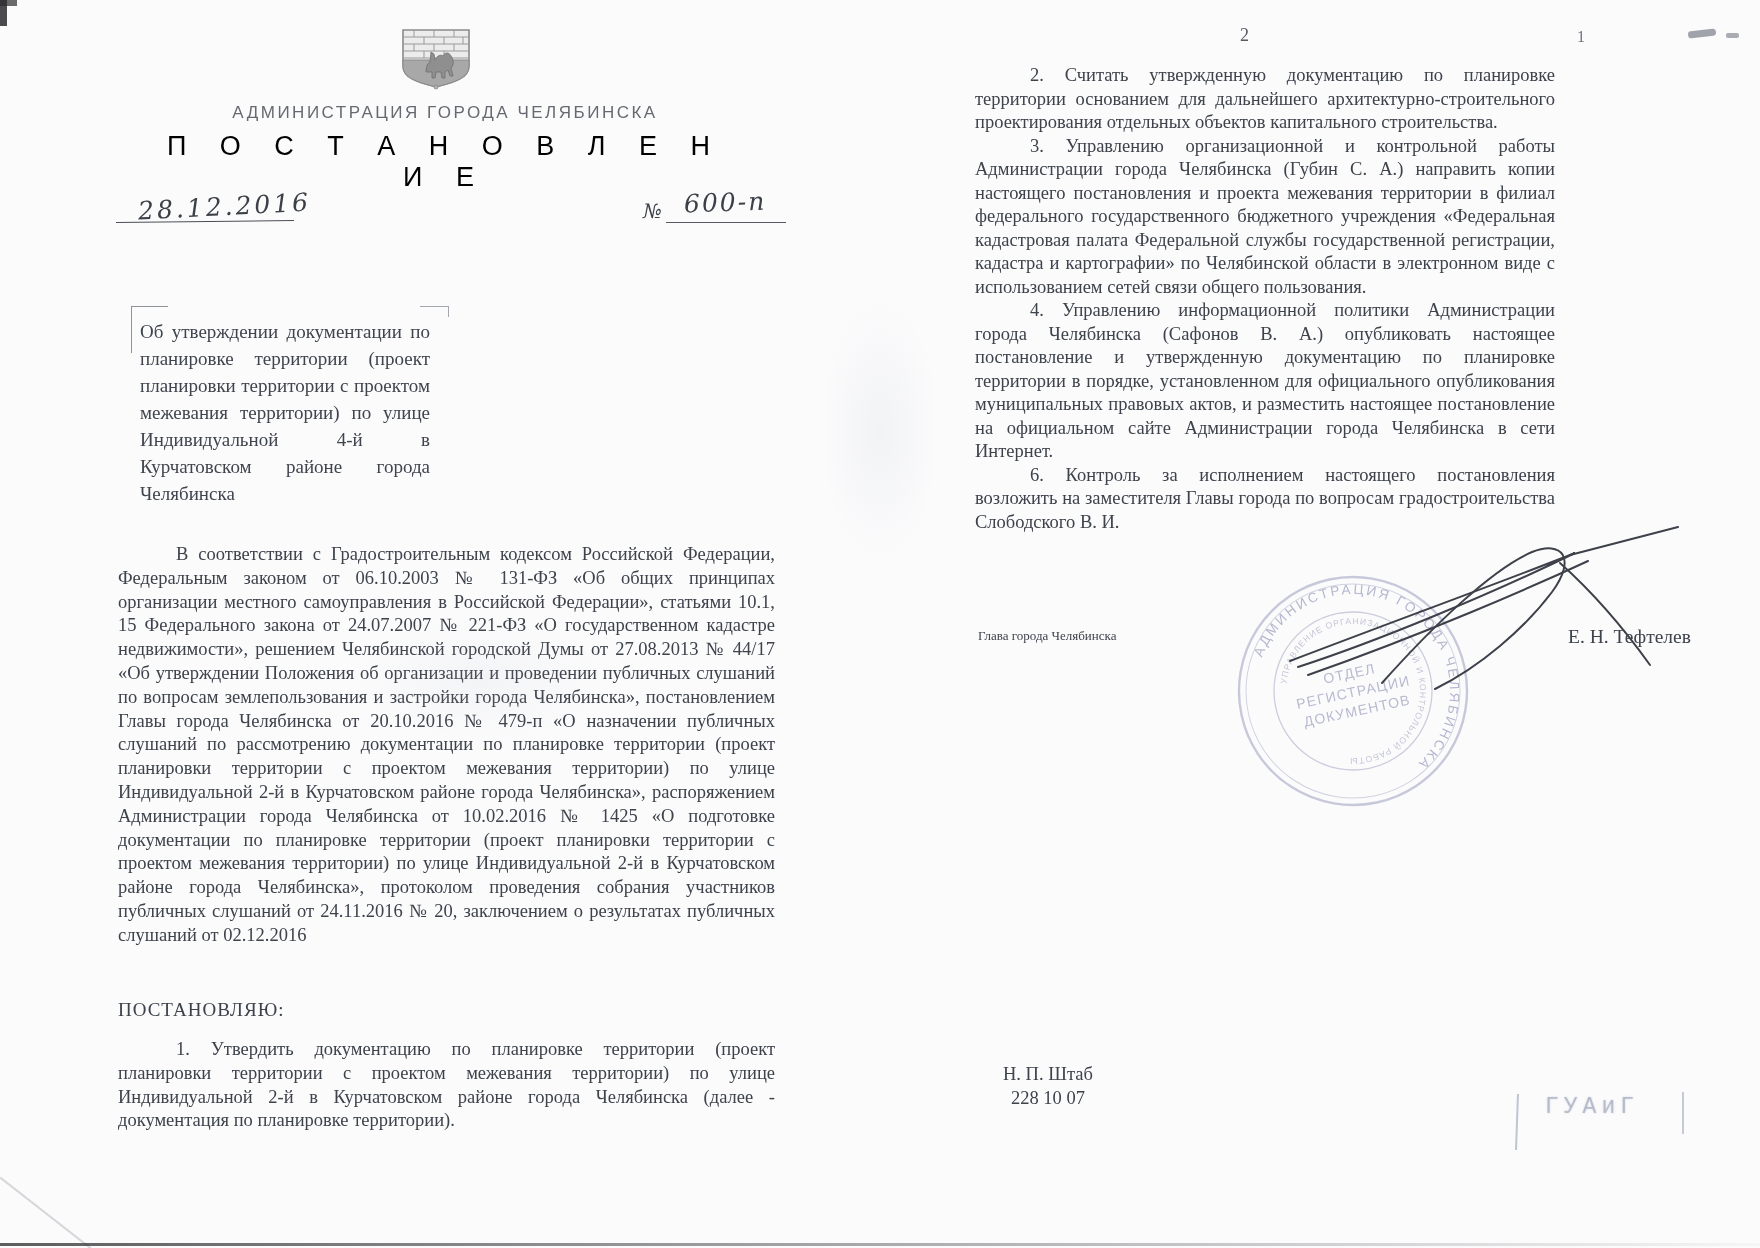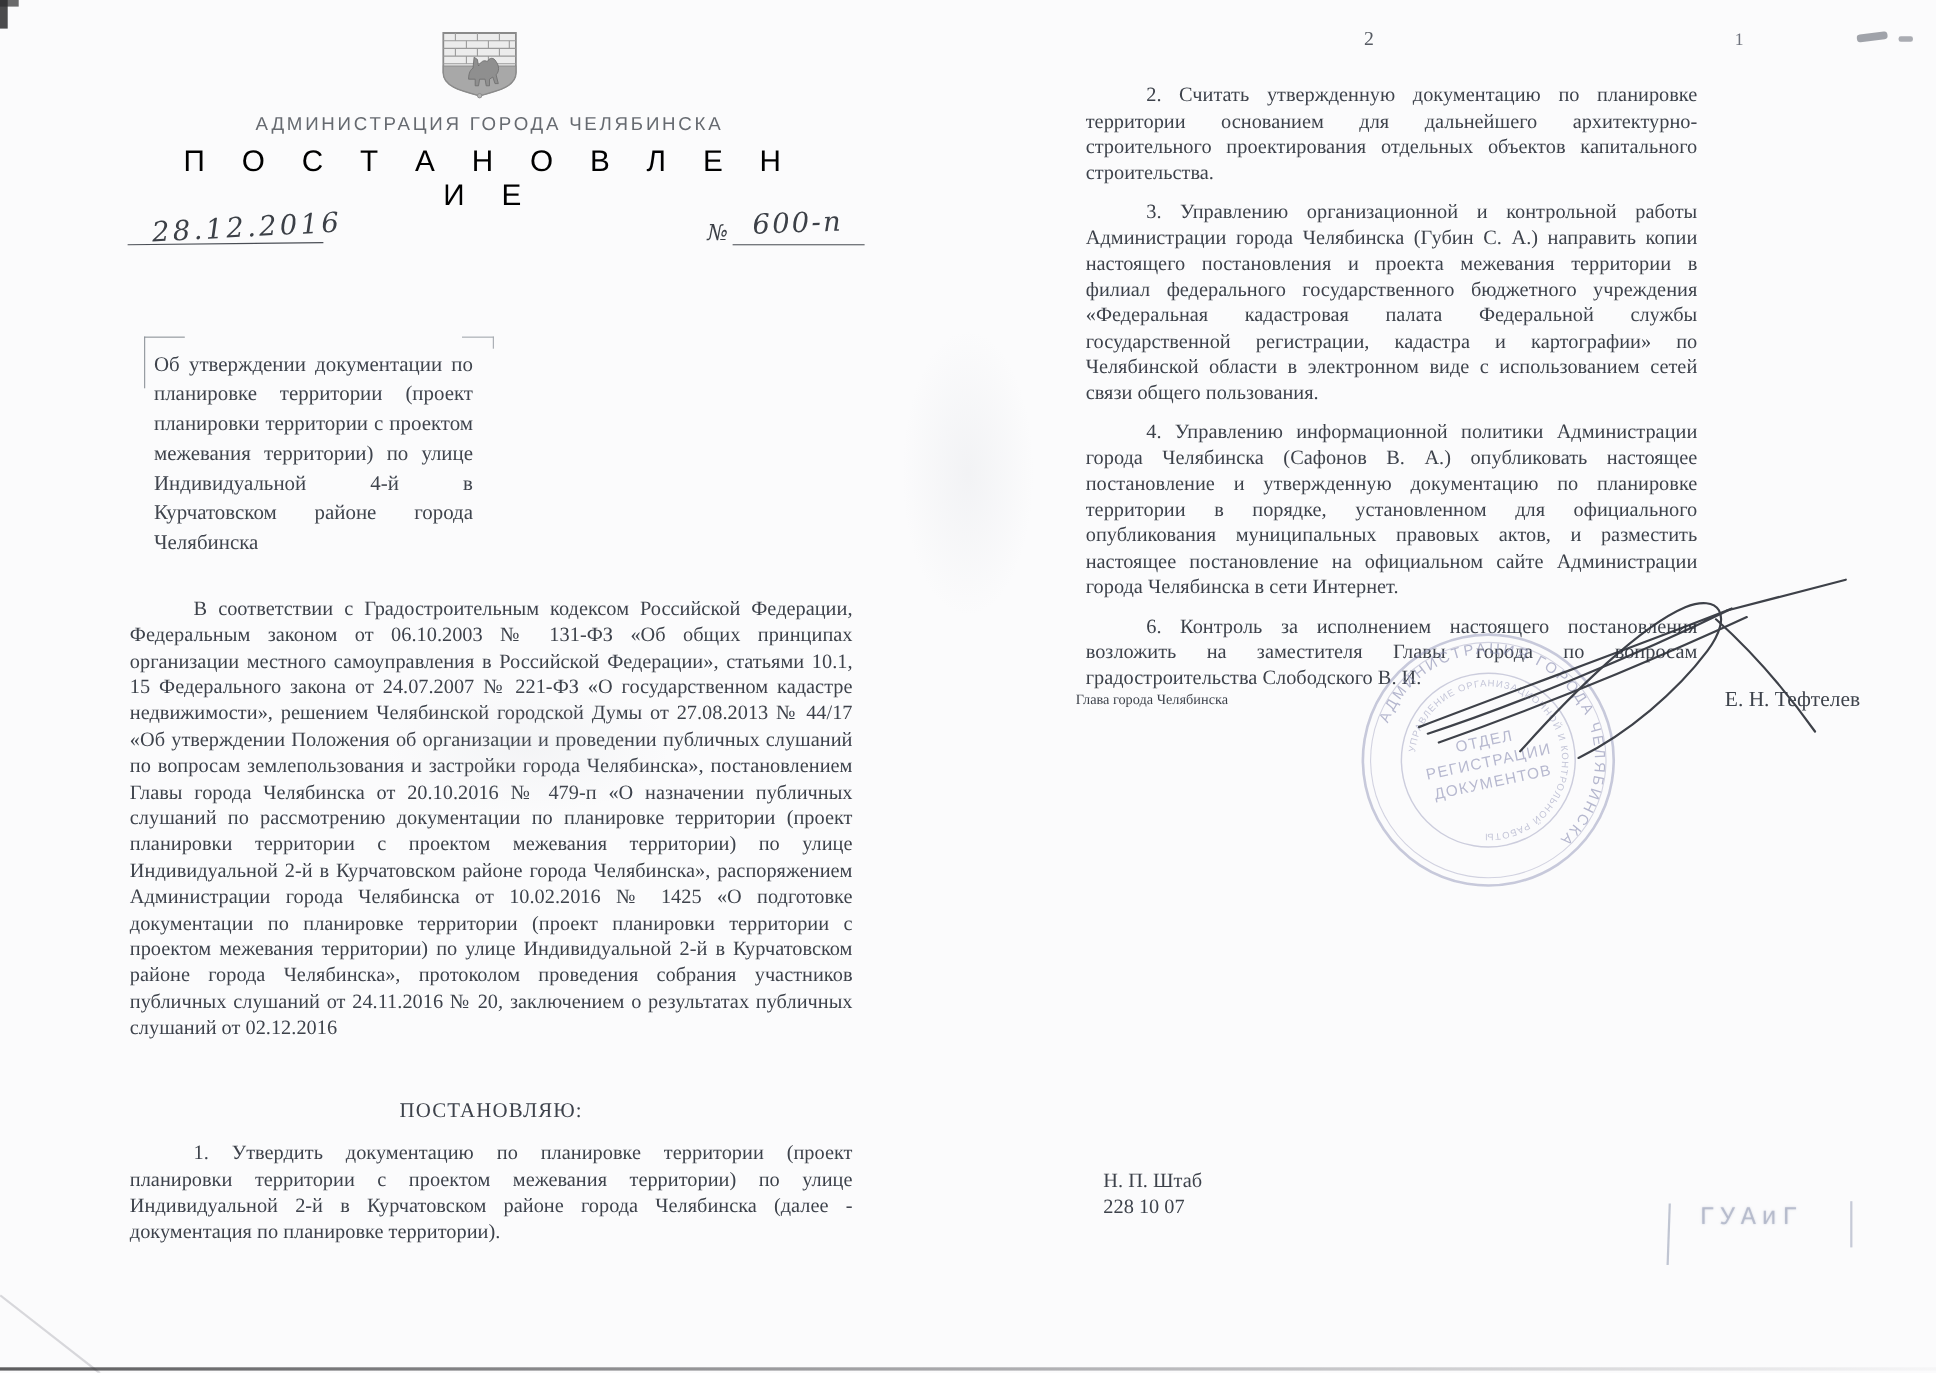--- a/index.html
+++ b/index.html
@@ -42,28 +42,28 @@
   .bracket-right{left:420px;top:306px;width:28px;height:10px;border-right:1.4px solid #a3a8ae;border-top:1.4px solid #a3a8ae;}
   .title-block{
     left:140px;top:318px;width:290px;
     font-size:19px;line-height:27px;
     text-align:justify;text-align-last:left;
     color:#3f444d;
   }
   
   .body-col{left:118px;width:657px;font-size:18.5px;line-height:23.8px;text-align:justify;}
   .body-col p{margin:0;text-indent:58px;}
-  .resolve-head{left:118px;top:999px;width:657px;text-align:center;font-size:19px;letter-spacing:1px;}
+  .resolve-head{left:118px;top:999px;width:657px;font-size:19px;letter-spacing:1px;}
   
   .page-num{left:1240px;top:25px;font-size:18px;color:#565b63;}
   .col2{left:975px;top:64px;width:580px;font-size:18.5px;line-height:23.5px;text-align:justify;}
-  .col2 p{margin:12px;text-indent:55px;font-family:Liberation Serif, serif;}
+  .col2 p{margin:0;text-indent:55px;font-family:Liberation Serif, serif;}
   .sig-title{left:978px;top:628px;font-size:13px;}
   .sig-name{left:1568px;top:626px;width:200px;font-size:19.5px;}
-  .executor{left:1003px;top:1062px;font-size:18.5px;line-height:24px;}
+  .executor{left:1003px;top:1062px;font-size:18.5px;line-height:24px;text-align:center;}
   .stamp-wrap{left:1218px;top:556px;width:270px;height:270px;transform:rotate(-12deg);opacity:0.85;}
   .stamp-wrap svg text{fill:#8d90b4;font-family:"Liberation Sans", sans-serif;}
   .sign-wrap{left:1230px;top:515px;width:470px;height:215px;}
   .corner-mark{
     left:1545px;top:1094px;
     font-size:23px;letter-spacing:5px;
     color:rgba(128,138,168,0.42);
     text-shadow:0 0 2px rgba(128,138,168,0.35);
     font-family:Liberation Mono, monospace;
   }

